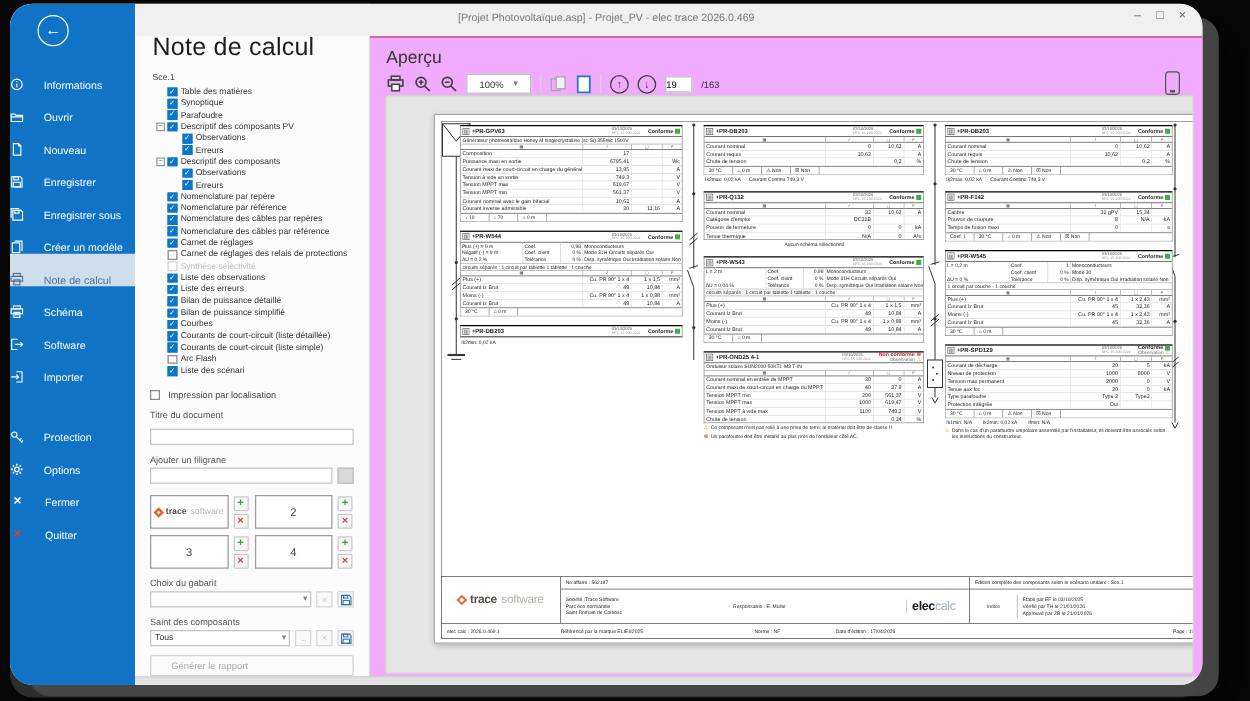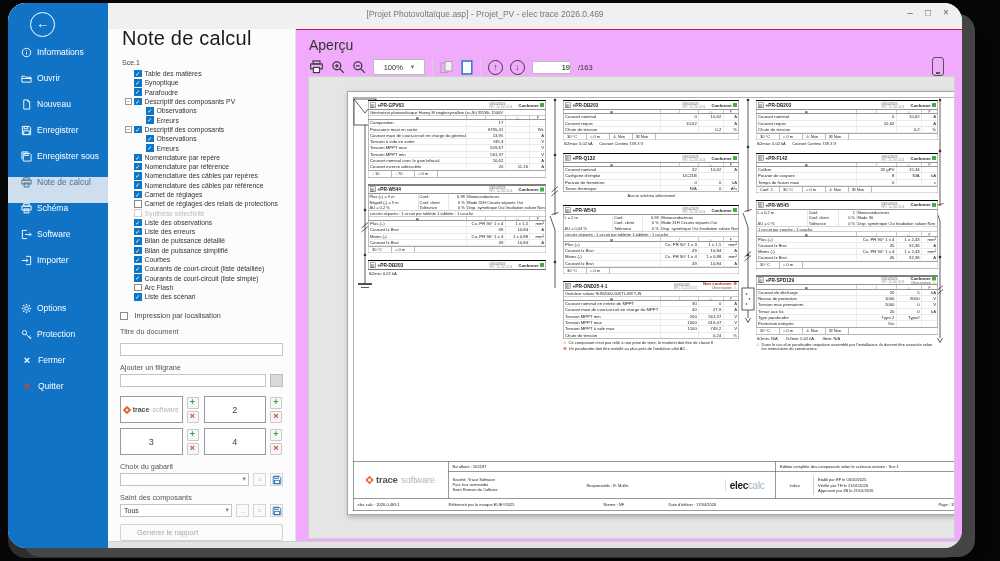--- a/index.html
+++ b/index.html
@@ -11,21 +11,21 @@
   
   #titlebar{position:absolute;left:0;top:0;right:0;height:26px;background:#f0f0f0;z-index:5}
   #title-text{position:absolute;left:0;right:0;top:6px;text-align:center;font-size:8.5px;color:#777}
   .winbtn{position:absolute;top:3px;width:16px;height:14px;text-align:center;font-size:10px;
     color:#666;line-height:14px;cursor:default}
   
   #sidebar{position:absolute;left:0;top:0;bottom:0;width:100px;background:#1173c6;z-index:10;
     display:flex;flex-direction:column}
   #back-btn{width:25px;height:25px;border:1.6px solid #fff;border-radius:50%;margin:9px 0 10px 22px;
     color:#fff;font-size:13px;line-height:22px;text-align:center}
-  .side-item{display:flex;align-items:flex-start;gap:5px;height:26px;padding-left:13px;color:#fff;
+  .side-item{display:flex;align-items:flex-end;gap:16px;height:26px;color:#fff;
     font-size:8.5px;white-space:nowrap;cursor:default}
   .side-item svg{flex:0 0 auto}
   .side-item.active{background:#cfdeed;color:#4a6d92}
   .side-spacer{height:22px}
   .xglyph{font-weight:bold;font-size:11px;width:12px;text-align:center;line-height:11px}
   .xred{color:#e23a30}
   
   #panel{position:absolute;left:100px;top:0;bottom:0;width:188px;background:#fcfcfc;z-index:4;
     border-right:1px solid #e2e2e2}
   #panel h1{font-weight:400;font-size:20px;color:#1c1c1c;margin:24px 0 9px 14px;letter-spacing:.2px}
@@ -75,21 +75,21 @@
   #main{position:absolute;left:288px;top:26px;right:0;bottom:0;background:#f0abfc;border-top:1px solid #be185d}
   #main h2{font-weight:400;font-size:14px;color:#333;margin:7px 0 3px 13px}
   #toolbar{display:flex;align-items:center;gap:7px;height:22px;padding-left:13px}
   .tbico{display:flex;align-items:center;justify-content:center;color:#3c3c3c}
   .tbsep{width:1px;height:16px;background:#d4d4d4}
   #zoom-combo{width:52px;height:16px;border:1px solid #bdbdbd;background:#fff;font-size:7.5px;color:#333;
     display:flex;align-items:center;justify-content:center;gap:8px;position:relative}
   #zoom-combo::after{content:"▾";font-size:7px;color:#777}
   .circlebtn{width:15px;height:15px;border:1.2px solid #3c3c3c;border-radius:50%;font-size:9px;
     line-height:13px;text-align:center;color:#3c3c3c}
-  #page-input{width:39px;height:13px;border:1px solid #bdbdbd;font-size:7.5px;text-align:right;
+  #page-input{width:22px;height:13px;border:1px solid #bdbdbd;font-size:7.5px;text-align:left;
     font-family:"Liberation Sans",sans-serif}
   #page-total{font-size:7.5px;color:#333}
   #phone-ico{position:absolute;right:18px;top:27px;width:12px;height:19px;border:1.3px solid #555;
     border-radius:3px}
   #phone-ico::after{content:"";position:absolute;left:3px;right:3px;bottom:1.5px;height:1.5px;background:#555}
   #viewport{position:absolute;left:12px;right:7px;top:46px;bottom:9px;background:#e5e5e5;
     border:1px solid #d0d0d0;overflow:hidden}
   #page{position:absolute;left:38px;top:14px;width:618px;height:424px;background:#fff;
     border:1px solid #a8a8a8;box-shadow:1px 2px 5px rgba(0,0,0,.25)}
   #page-inner{position:absolute;left:0;top:0;width:1236px;height:848px;transform:scale(.5);
@@ -222,20 +222,27 @@
           <span>Enregistrer</span>
         </div>
         <div class="side-item">
           <svg width="11" height="11" viewBox="0 0 12 12" fill="none" stroke="currentColor" stroke-width="1">
             <path d="M2.5,2.5 H9.5 L11,4 V11 H2.5 z"></path>
             <rect x="4.2" y="2.6" width="3.6" height="2.4"></rect>
             <path d="M1,9 V1 H8"></path>
           </svg>
           <span>Enregistrer sous</span>
         </div>
+        <div class="side-item">
+          <svg width="11" height="11" viewBox="0 0 12 12" fill="none" stroke="currentColor" stroke-width="1">
+            <rect x="2" y="2.5" width="6.5" height="8.5"></rect>
+            <path d="M4,1 h6.5 v8.5"></path>
+          </svg>
+          <span>Créer un modèle</span>
+        </div>
         <div class="side-item active">
           <svg width="11" height="11" viewBox="0 0 12 12" fill="none" stroke="currentColor" stroke-width="1">
             <rect x="3" y="0.8" width="6" height="2.6"></rect>
             <rect x="1" y="3.4" width="10" height="4.2"></rect>
             <rect x="3.4" y="6.4" width="5.2" height="4.4"></rect>
           </svg>
           <span>Note de calcul</span>
         </div>
         <div class="side-item">
           <svg width="11" height="11" viewBox="0 0 12 12" fill="none" stroke="currentColor" stroke-width="1">
@@ -258,42 +265,42 @@
           <svg width="11" height="11" viewBox="0 0 12 12" fill="none" stroke="currentColor" stroke-width="1">
             <path d="M5.5,1.5 H10.5 V10.5 H5.5"></path>
             <line x1="1" y1="6" x2="7.5" y2="6"></line>
             <path d="M5.5,4 L7.5,6 L5.5,8"></path>
           </svg>
           <span>Importer</span>
         </div>
       </div>
     <div class="side-spacer"></div>
     <div id="side-menu-bottom">
+        <div class="side-item">
+          <svg width="11" height="11" viewBox="0 0 12 12" fill="none" stroke="currentColor" stroke-width="1">
+            <circle cx="3.8" cy="4" r="2.3"></circle>
+            <path d="M5.5,5.7 L10.8,11 M8.5,8.7 l1.6,-1.6 M10,10.2 l1.4,-1.4"></path>
+          </svg>
+          <span>Protection</span>
+        </div>
         <div class="side-item">
           <svg width="11" height="11" viewBox="0 0 12 12" fill="none" stroke="currentColor" stroke-width="1">
             <circle cx="6" cy="6" r="2"></circle>
             <g stroke-width="1.4">
               <line x1="6" y1="1" x2="6" y2="2.6"></line>
               <line x1="6" y1="9.4" x2="6" y2="11"></line>
               <line x1="1" y1="6" x2="2.6" y2="6"></line>
               <line x1="9.4" y1="6" x2="11" y2="6"></line>
               <line x1="2.5" y1="2.5" x2="3.6" y2="3.6"></line>
               <line x1="8.4" y1="8.4" x2="9.5" y2="9.5"></line>
               <line x1="2.5" y1="9.5" x2="3.6" y2="8.4"></line>
               <line x1="8.4" y1="3.6" x2="9.5" y2="2.5"></line>
             </g>
           </svg>
           <span>Options</span>
-        </div>
-        <div class="side-item">
-          <svg width="11" height="11" viewBox="0 0 12 12" fill="none" stroke="currentColor" stroke-width="1">
-            <circle cx="3.8" cy="4" r="2.3"></circle>
-            <path d="M5.5,5.7 L10.8,11 M8.5,8.7 l1.6,-1.6 M10,10.2 l1.4,-1.4"></path>
-          </svg>
-          <span>Protection</span>
         </div>
         <div class="side-item">
           <span class="xglyph">×</span>
           <span>Fermer</span>
         </div>
         <div class="side-item">
           <span class="xglyph xred">×</span>
           <span>Quitter</span>
         </div>
       </div>

